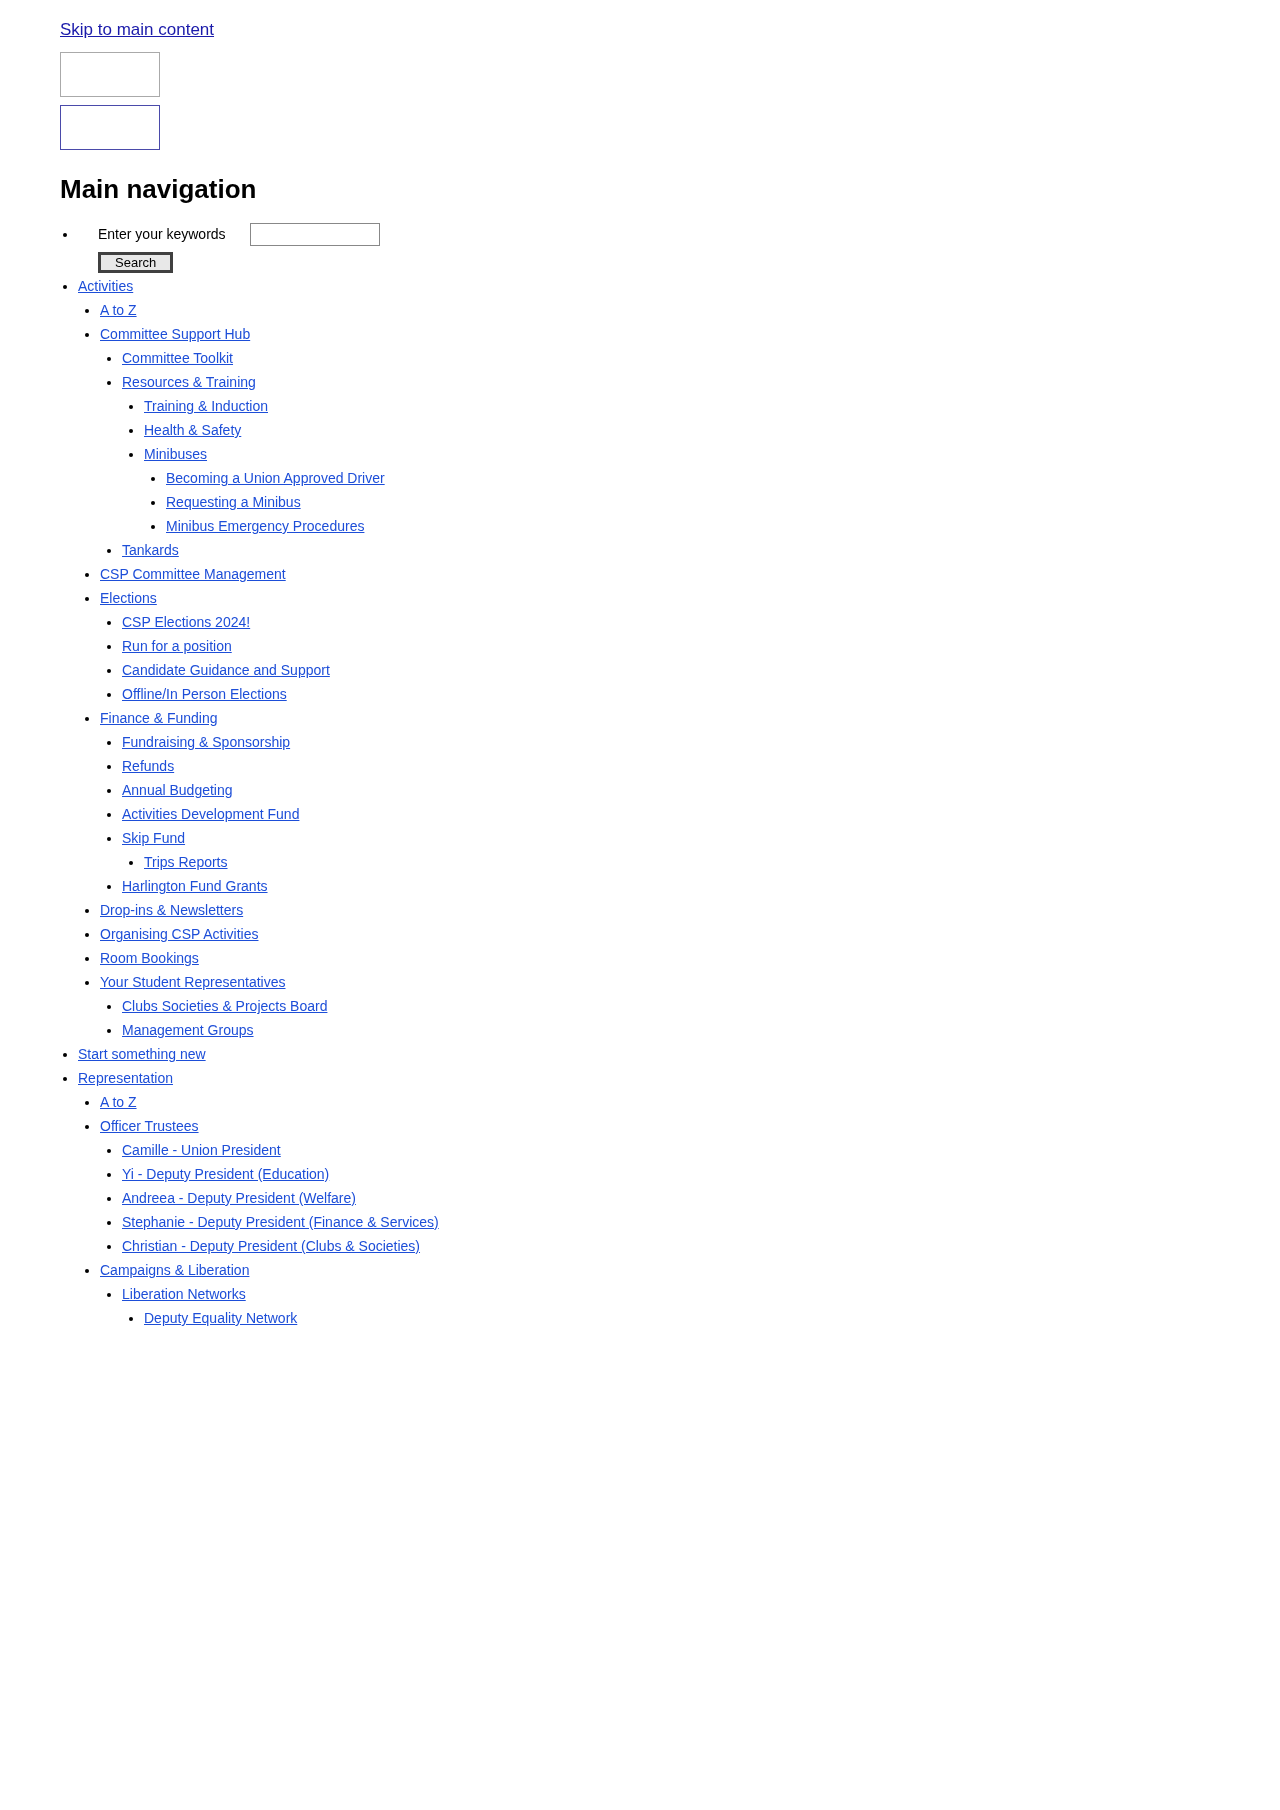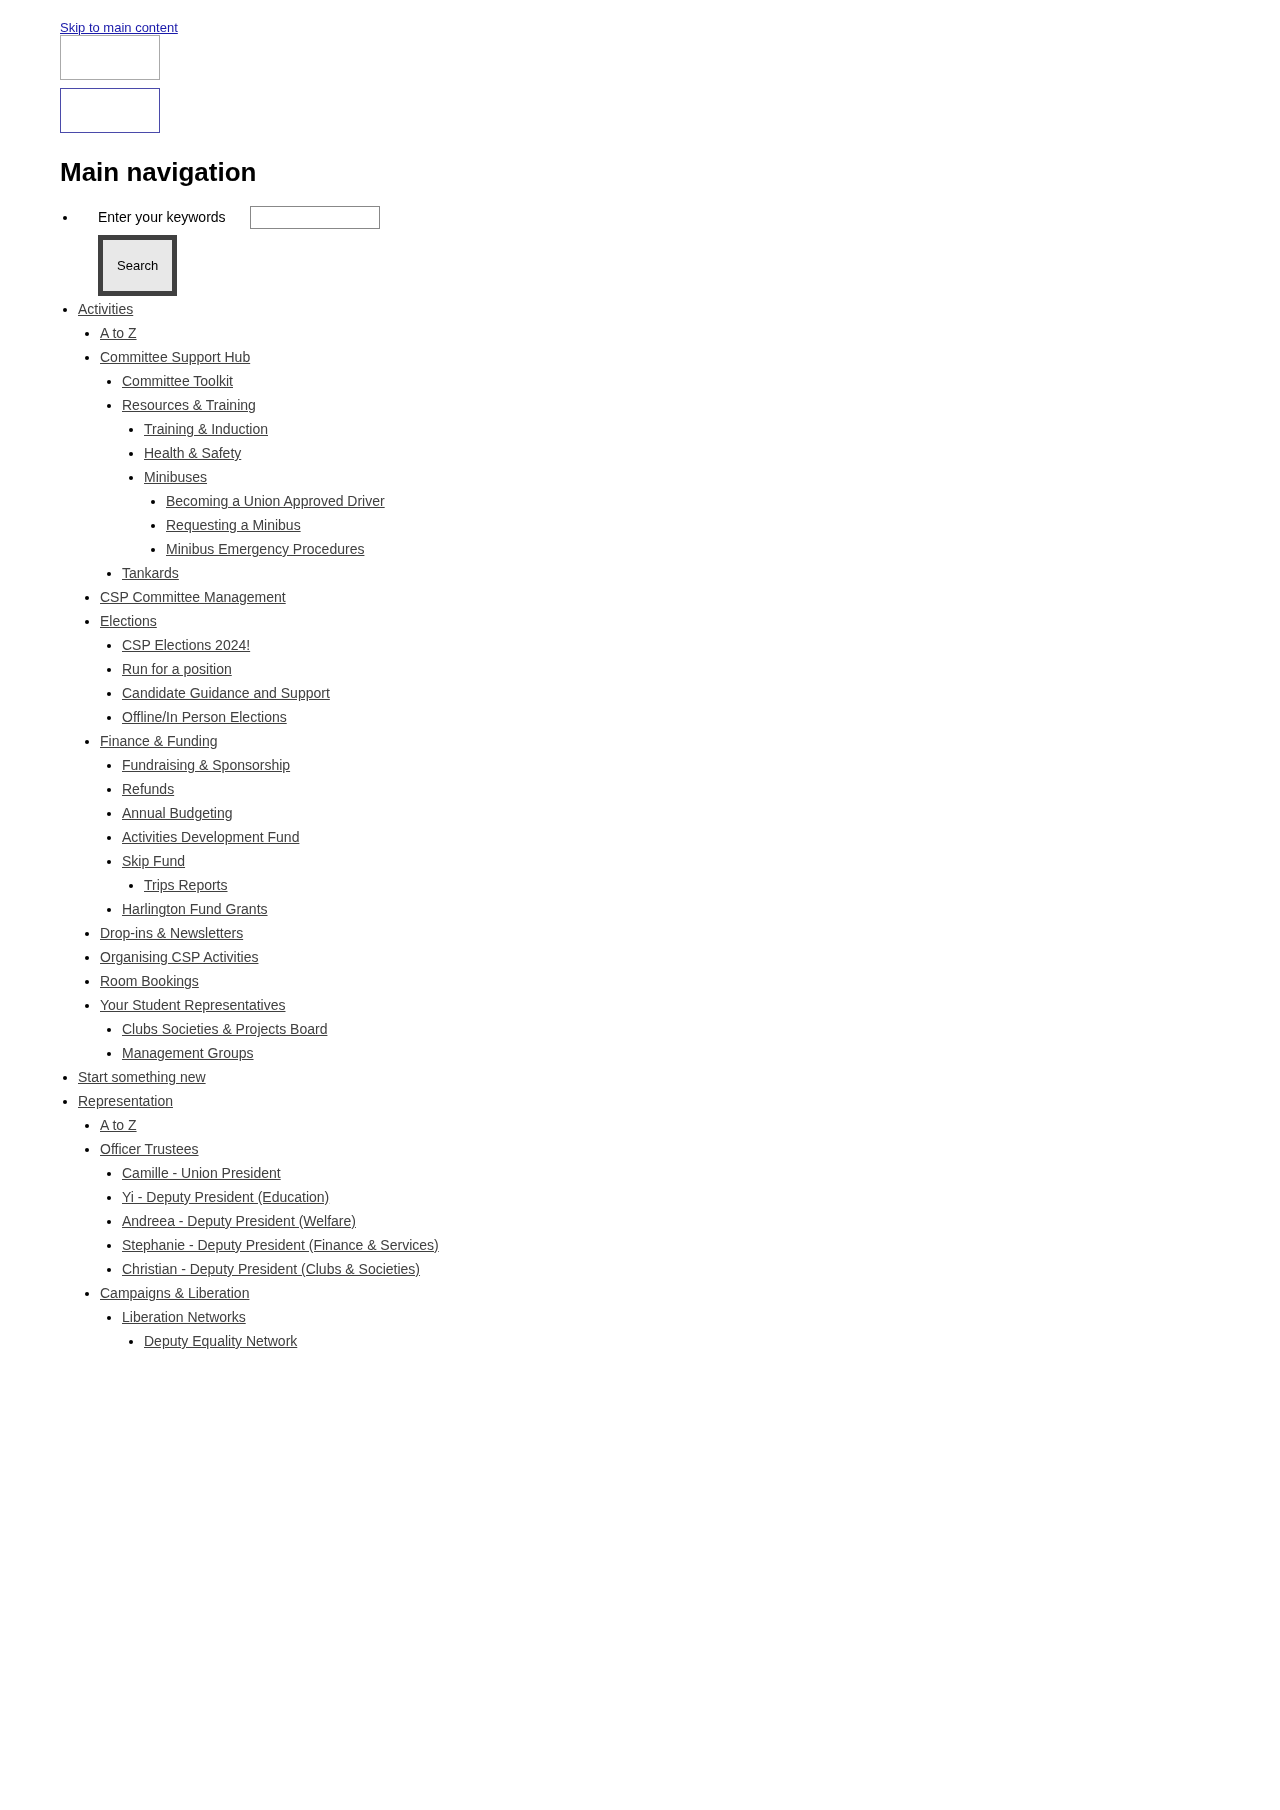--- a/index.html
+++ b/index.html
@@ -13,23 +13,23 @@
       font-size: 14px;
       background: #fff;
       color: #000;
       padding: 20px 60px;
       max-width: 1280px;
     }
 
     .skip-link {
       color: #1a1aaa;
       text-decoration: underline;
-      font-size: 13px;
+      font-size: 17px;
       display: block;
-      margin-bottom: 0;
+      margin-bottom: 12px;
     }
 
     .logo-placeholder-top {
       width: 100px;
       height: 45px;
       border: 1px solid #aaa;
       margin-bottom: 8px;
     }
 
     .logo-placeholder-bottom {
@@ -59,22 +59,22 @@
 
     .search-input {
       border: 1px solid #888;
       padding: 3px 5px;
       width: 130px;
       font-size: 13px;
     }
 
     .search-button {
       background: #e8e8e8;
-      border: 5px solid #404040;
-      padding: 18px 14px;
+      border: 3px solid #404040;
+      padding: 0 14px;
       font-size: 13px;
       cursor: pointer;
       margin-left: 0;
       display: block;
       margin-top: 6px;
       margin-left: 20px;
     }
 
     nav ul {
       list-style: disc;
@@ -84,21 +84,21 @@
     nav > ul {
       padding-left: 18px;
     }
 
     nav ul li {
       margin: 3px 0;
       line-height: 1.5;
     }
 
     nav ul li a {
-      color: #404040;
+      color: #1d4ed8;
       text-decoration: underline;
       font-size: 14px;
     }
 
     .nav-top-level > li {
       font-size: 14px;
     }
   </style>
 </head>
 <body>

